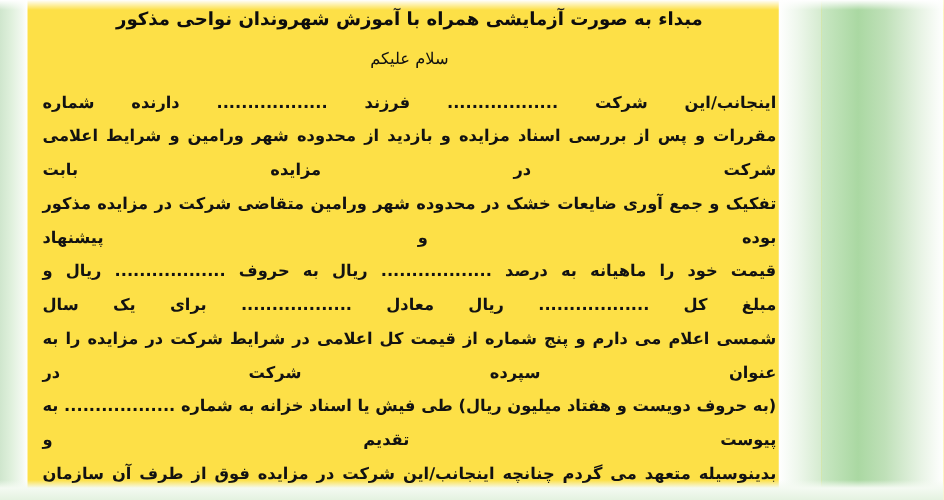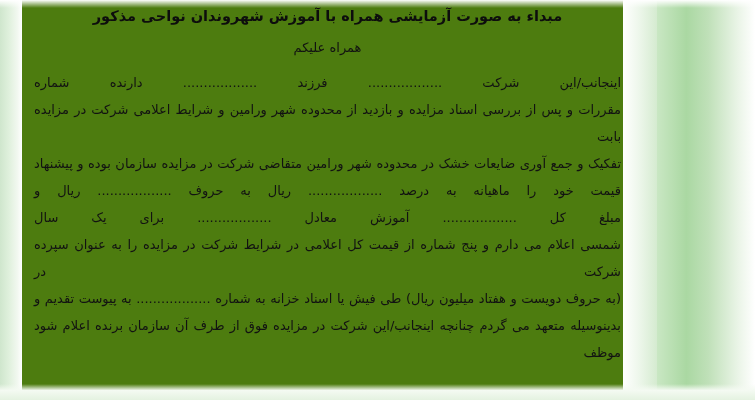--- a/index.html
+++ b/index.html
@@ -7,21 +7,21 @@
     padding: 0;
     background: #ffffff;
   }
   body {
     font-family: "DejaVu Sans", sans-serif;
   }
   .page {
     position: relative;
     width: 755px;
     height: 400px;
-    background: #4d7c0f;
+    background: #fde047;
     overflow: hidden;
   }
   
   .band-left {
     position: absolute;
     left: 0;
     top: 0;
     width: 22px;
     height: 400px;
     background: linear-gradient(to right, #cfe6cd 0%, #dff0dc 40%, #f2f8f0 80%, #ffffff 100%);
@@ -87,20 +87,21 @@
     line-height: 27px;
     margin: 0;
     color: #121212;
   }
   .para .ln {
     display: block;
   }
   .ln-just {
     text-align: justify;
     text-align-last: justify;
+    font-weight: bold;
   }
   .fade-top {
     position: absolute;
     left: 0;
     top: 0;
     width: 100%;
     height: 8px;
     background: linear-gradient(to bottom, #ffffff 0%, rgba(255,255,255,0) 100%);
   }
 </style>
@@ -112,28 +113,28 @@
   <div class="band-left"></div>
   <div class="band-right-inner"></div>
   <div class="band-right"></div>
   <div class="band-bottom"></div>
 
   <div class="paper">
     <div class="doc-body">
 
       <div class="title">مبداء به صورت آزمایشی همراه با آموزش شهروندان نواحی مذکور</div>
 
-      <div class="salutation">همراه علیکم</div>
+      <div class="salutation">سلام علیکم</div>
 
       <div class="para">
         <span class="ln ln-just">اینجانب/این شرکت .................. فرزند .................. دارنده شماره</span>
         <span class="ln ln-just">مقررات و پس از بررسی اسناد مزایده و بازدید از محدوده شهر ورامین و شرایط اعلامی شرکت در مزایده بابت</span>
-        <span class="ln ln-just">تفکیک و جمع آوری ضایعات خشک در محدوده شهر ورامین متقاضی شرکت در مزایده سازمان بوده و پیشنهاد</span>
+        <span class="ln ln-just">تفکیک و جمع آوری ضایعات خشک در محدوده شهر ورامین متقاضی شرکت در مزایده مذکور بوده و پیشنهاد</span>
         <span class="ln ln-just">قیمت خود را ماهیانه به درصد .................. ریال به حروف .................. ریال و</span>
-        <span class="ln ln-just">مبلغ کل .................. آموزش معادل .................. برای یک سال</span>
+        <span class="ln ln-just">مبلغ کل .................. ریال معادل .................. برای یک سال</span>
         <span class="ln ln-just">شمسی اعلام می دارم و پنج شماره از قیمت کل اعلامی در شرایط شرکت در مزایده را به عنوان سپرده شرکت در</span>
         <span class="ln ln-just">(به حروف دویست و هفتاد میلیون ریال) طی فیش یا اسناد خزانه به شماره .................. به پیوست تقدیم و</span>
         <span class="ln ln-just">بدینوسیله متعهد می گردم چنانچه اینجانب/این شرکت در مزایده فوق از طرف آن سازمان برنده اعلام شود موظف</span>
 
       </div>
 
     </div>
   </div>
 
   <div class="fade-top"></div>

